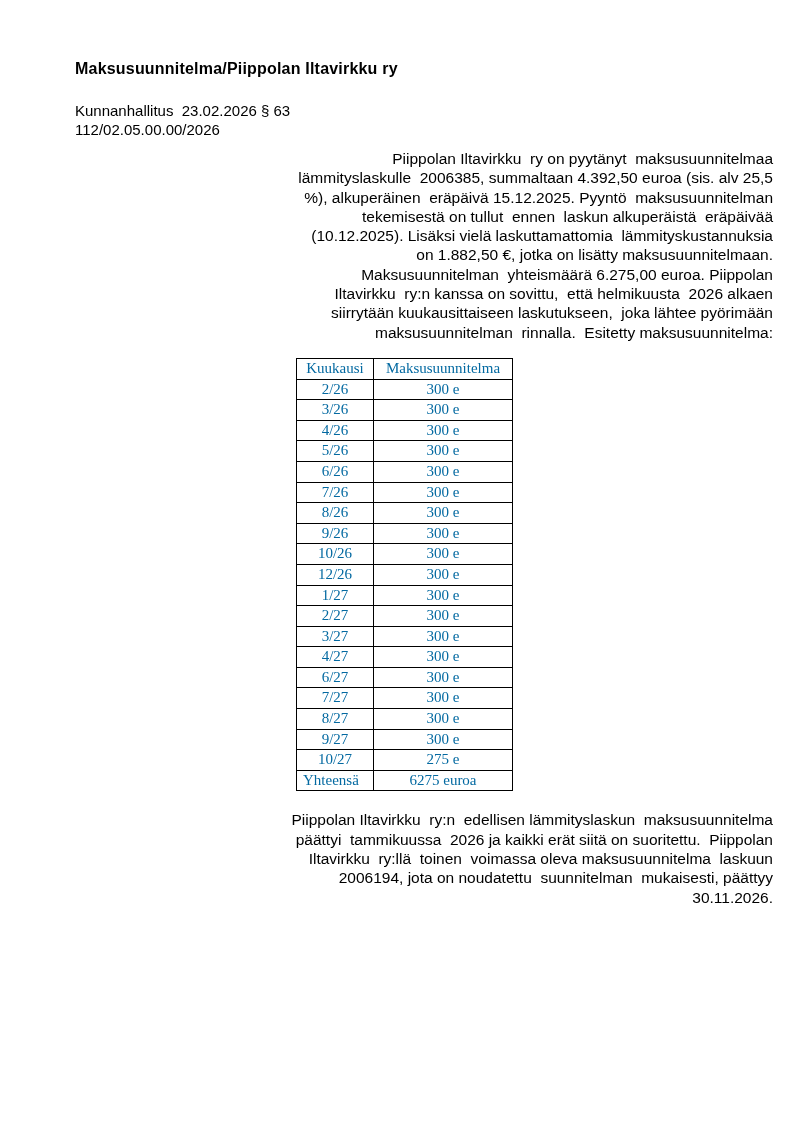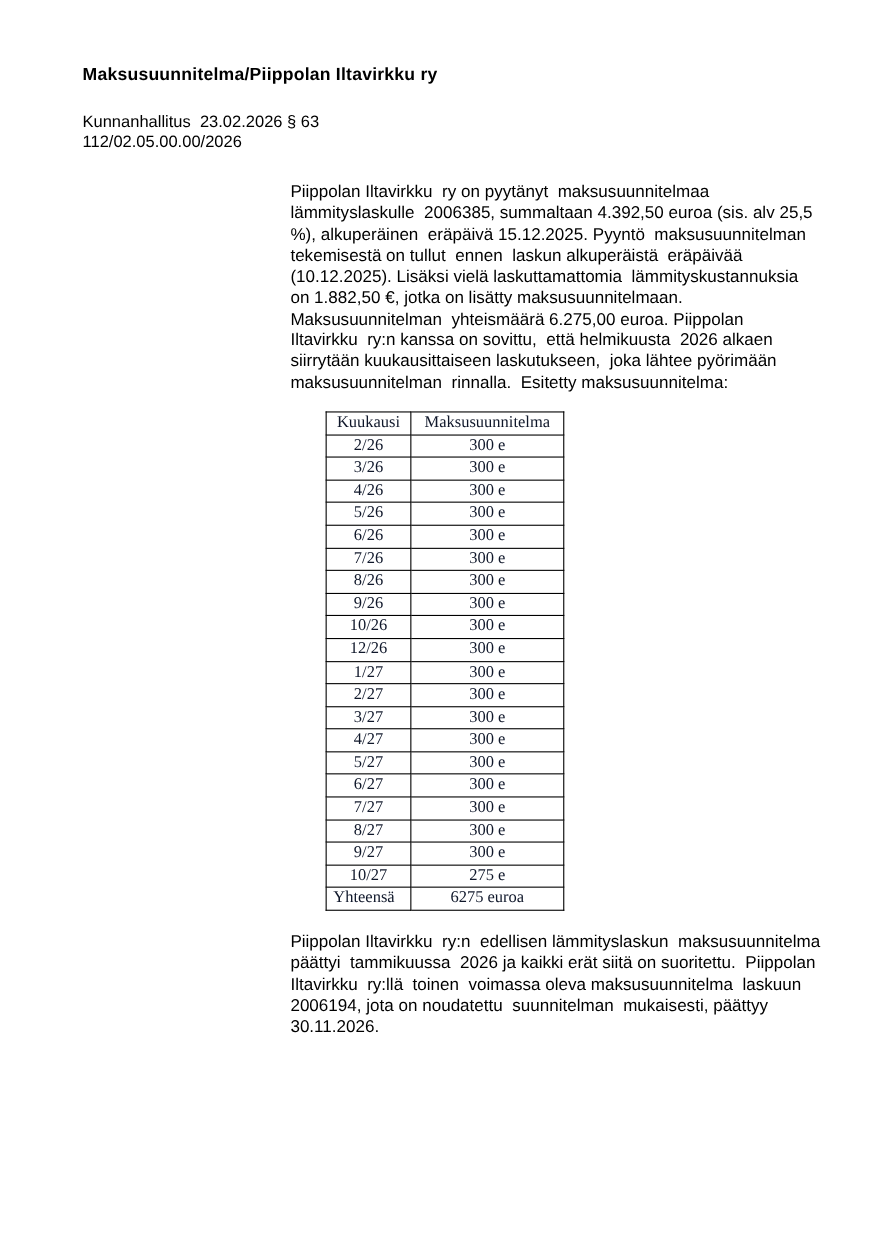--- a/index.html
+++ b/index.html
@@ -30,29 +30,29 @@
   }
   .doc-subheader div { white-space: pre; }
   .doc-body {
     position: absolute;
     left: 248px;
     top: 149px;
     width: 525px;
     font-size: 15.5px;
     line-height: 19.3px;
   }
-  .para { white-space: pre-wrap; margin: 16px; }
+  .para { white-space: pre-wrap; margin: 0; text-align: right; }
   .para-2 { margin-top: 20px; }
   .para-3 { margin-top: 19px; }
   table.schedule {
     border-collapse: collapse;
     margin: 16px 0 0 48px;
     font-family: "Liberation Serif", serif;
     font-size: 15px;
-    color: #0f172a;
+    color: #0369a1;
     padding-left: 41px;
   }
   table.schedule th, table.schedule td {
     border: 1px solid #000000;
     padding: 0 6px;
     height: 19.6px;
     line-height: 19.6px;
     font-weight: normal;
     text-align: center;
   }
@@ -143,24 +143,20 @@
           </tr>
           <tr>
             <td>3/27</td>
             <td>300 e</td>
           </tr>
           <tr>
             <td>4/27</td>
             <td>300 e</td>
           </tr>
           <tr>
-            <td>5/27</td>
-            <td>300 e</td>
-          </tr>
-          <tr>
             <td>6/27</td>
             <td>300 e</td>
           </tr>
           <tr>
             <td>7/27</td>
             <td>300 e</td>
           </tr>
           <tr>
             <td>8/27</td>
             <td>300 e</td>

